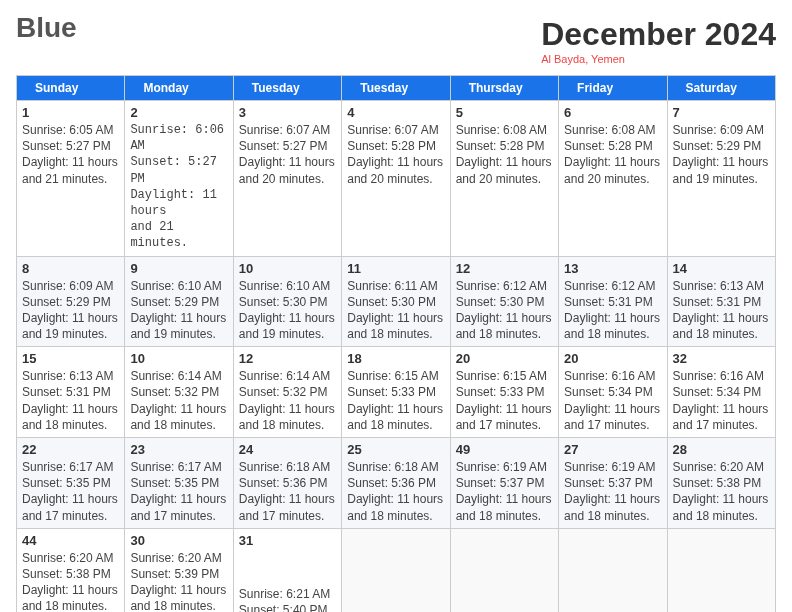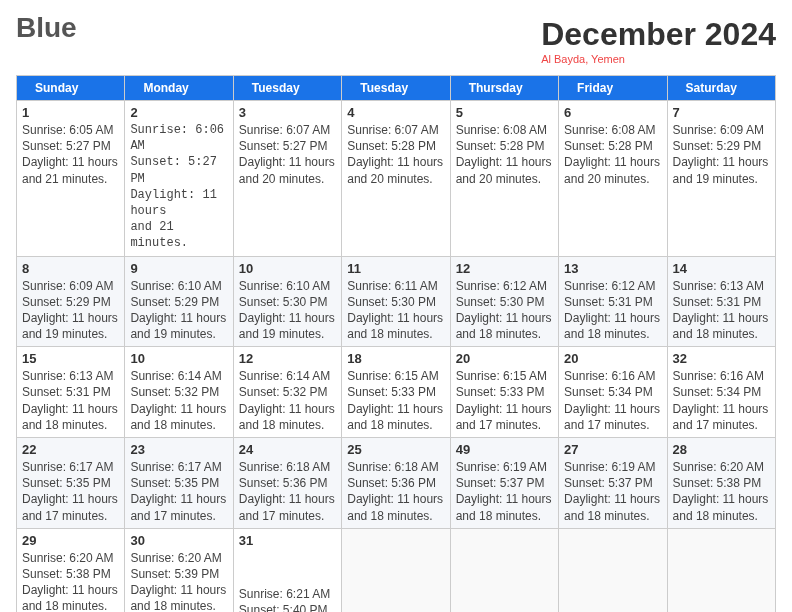--- a/index.html
+++ b/index.html
@@ -309,21 +309,21 @@
           <td>
             <span class="day-number">28</span>
             <div class="day-info" style="white-space: pre-line;">Sunrise: 6:20 AM
 Sunset: 5:38 PM
 Daylight: 11 hours
 and 18 minutes.</div>
           </td>
         </tr>
         <tr>
           <td>
-            <span class="day-number">29</span>
+            <span class="day-number">44</span>
             <div class="day-info" style="white-space: pre-line;">Sunrise: 6:20 AM
 Sunset: 5:38 PM
 Daylight: 11 hours
 and 18 minutes.</div>
           </td>
           <td>
             <span class="day-number">30</span>
             <div class="day-info" style="white-space: pre-line;">Sunrise: 6:20 AM
 Sunset: 5:39 PM
 Daylight: 11 hours

